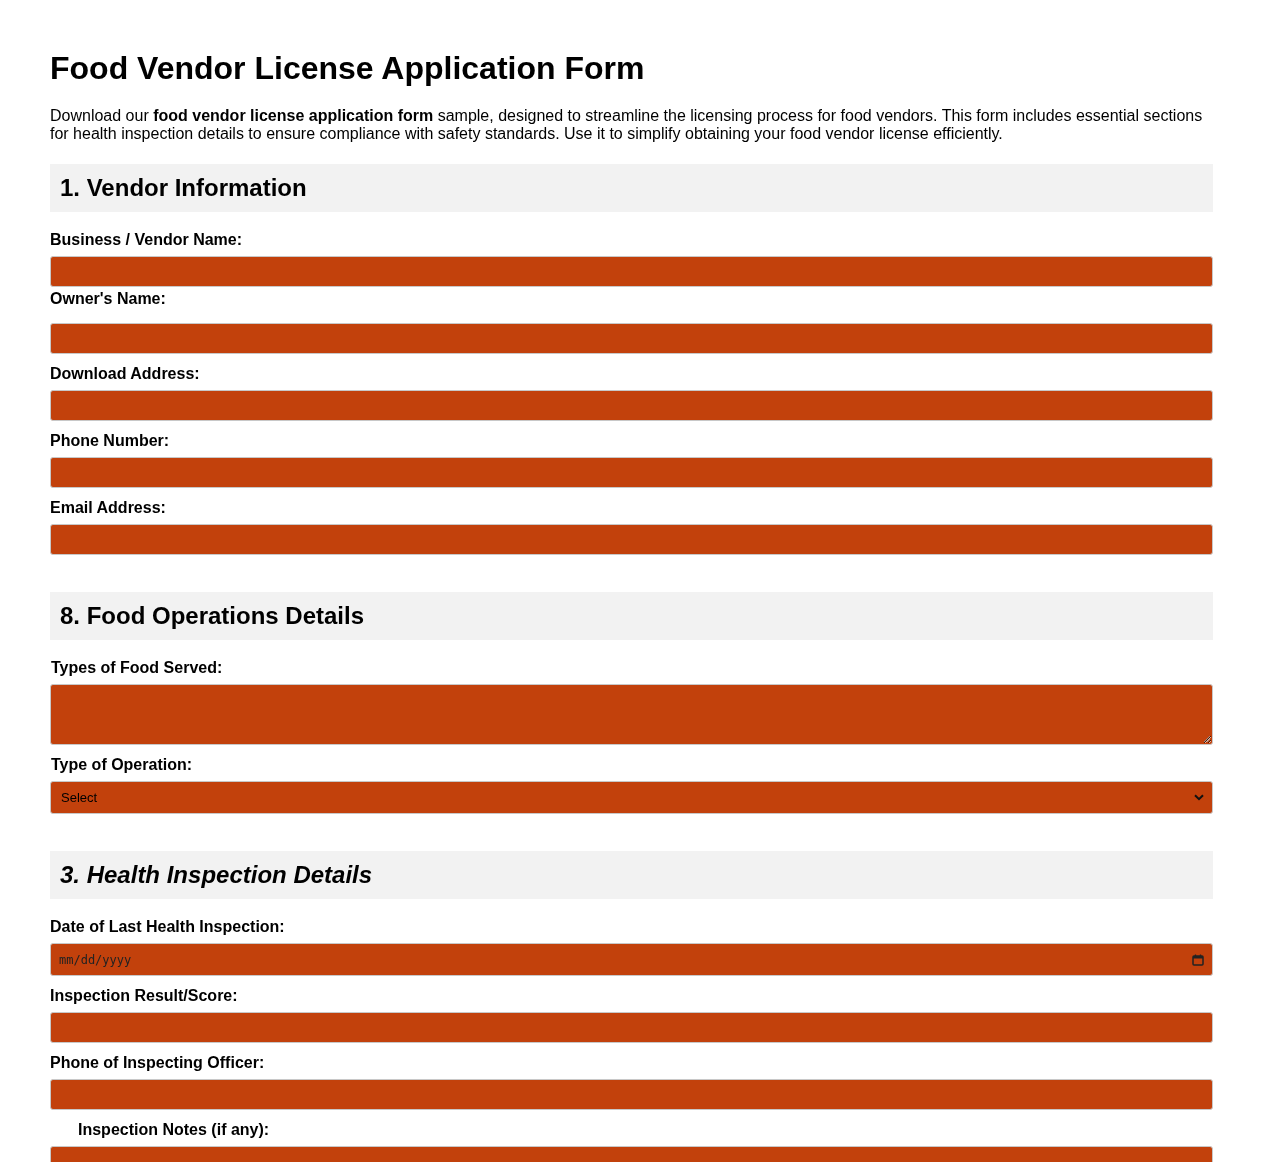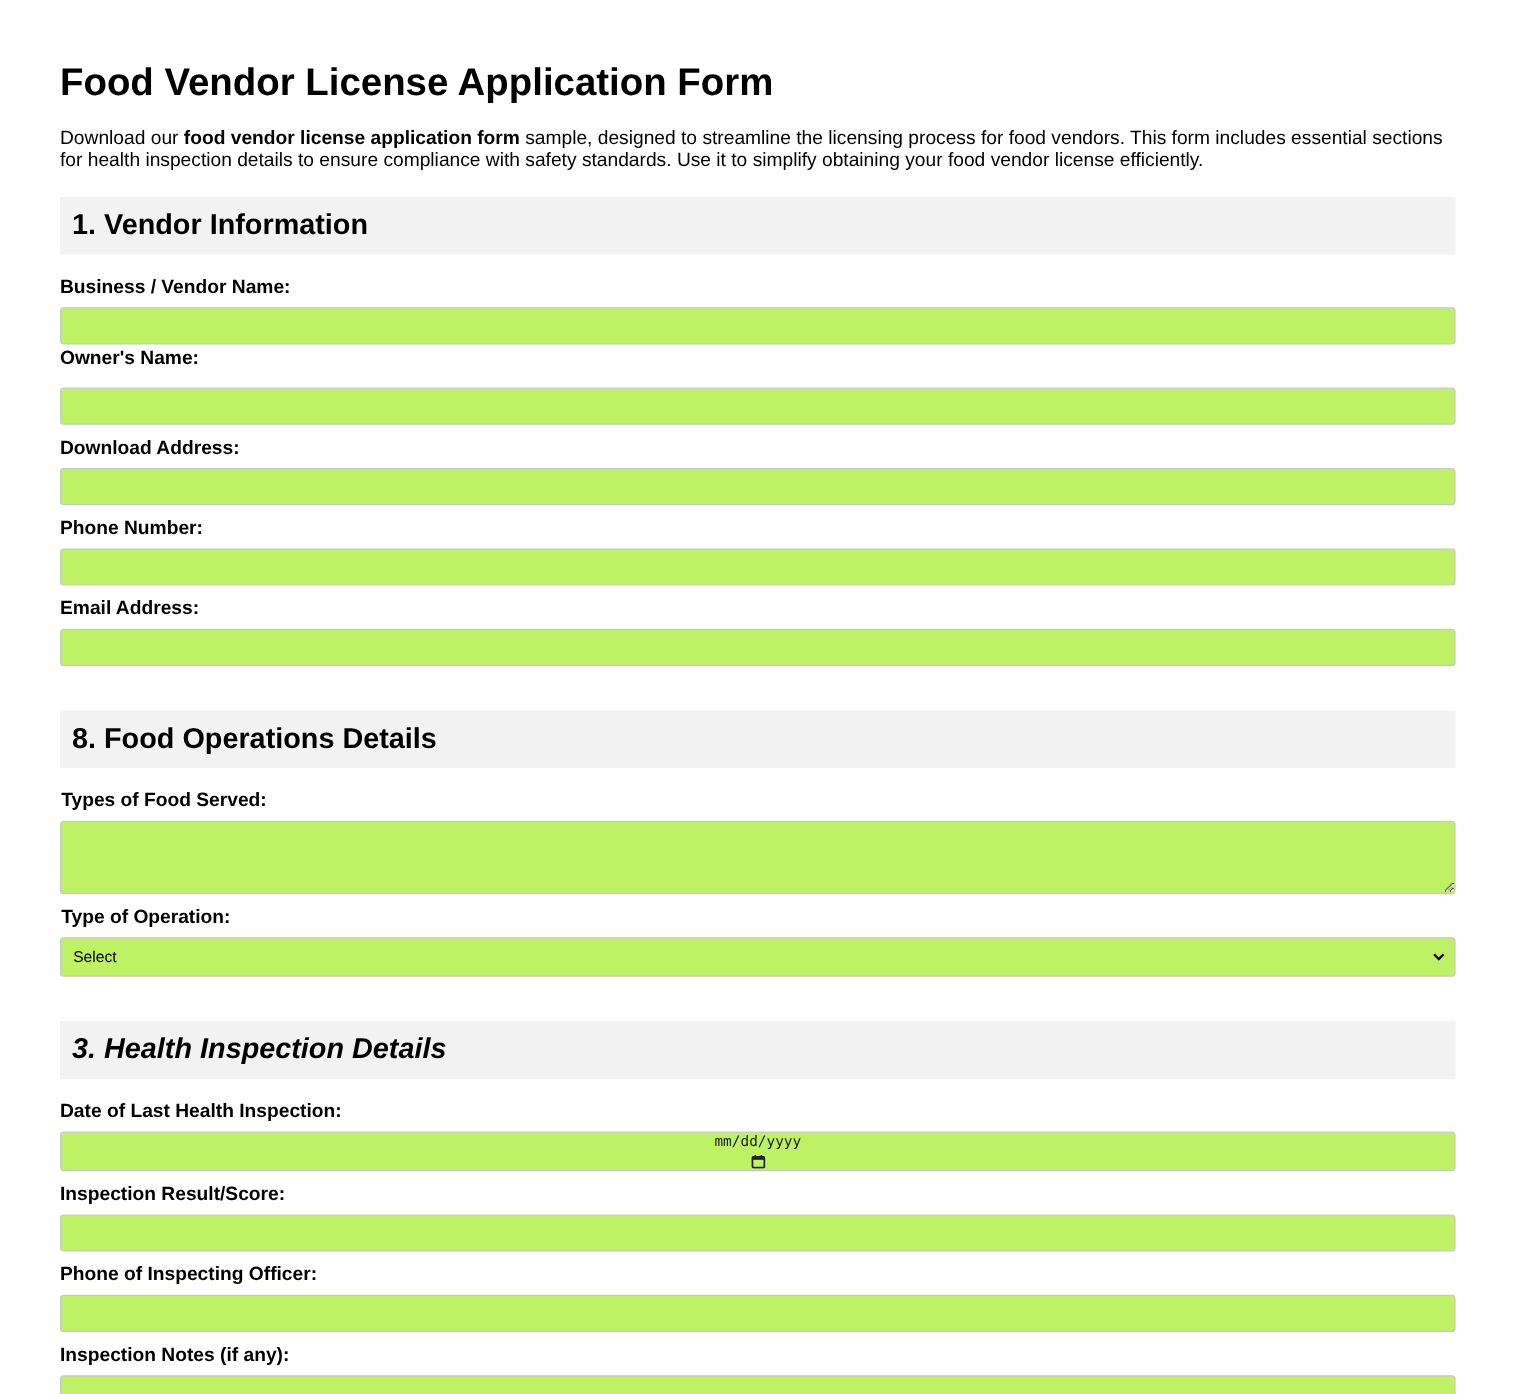--- a/index.html
+++ b/index.html
@@ -68,21 +68,21 @@
     }
     .field-label.indent { left: 1px; }
 
     .text-input, .textarea-input, .select-input, .date-input {
       position: absolute;
       left: 0;
       width: 1163px;
       box-sizing: border-box;
       border: 1px solid #c8c8c8;
       border-radius: 3px;
-      background: #bef264;
+      background: #c2410c;
       margin: 0;
       font-family: "Liberation Sans", sans-serif;
       font-size: 13px;
       color: #000;
       outline: none;
     }
     .text-input { height: 31px; padding: 0 8px; }
     .textarea-input {
       height: 61px;
       padding: 6px 8px;
@@ -104,21 +104,20 @@
       align-items: center;
       justify-content: center;
       margin-right: -3px;
     }
     .date-input {
       height: 33px;
       padding: 0 8px;
       display: flex;
       align-items: center;
       justify-content: space-between;
-      flex-direction: column;
     }
     .date-input .date-text {
       font-family: "DejaVu Sans Mono", "Liberation Mono", monospace;
       font-size: 12px;
       letter-spacing: 0px;
       color: #222;
     }
     .date-input .cal {
       width: 14px;
       height: 14px;
@@ -203,16 +202,16 @@
       </svg>
     </span>
   </div>
 
   <label class="field-label" style="top:987px;">Inspection Result/Score:</label>
   <input class="text-input" style="top: 1012px;" type="text" value="">
 
   <label class="field-label" style="top:1054px;">Phone of Inspecting Officer:</label>
   <input class="text-input" style="top: 1079px;" type="text" value="">
 
-  <label class="field-label" style="top:1121px;">Inspection Notes (if any):</label>
+  <label class="field-label" style="top:1121px;margin-left:28px;">Inspection Notes (if any):</label>
   <textarea class="textarea-input" style="top: 1146px;"></textarea>
 
 </div>
 
 </body></html>

